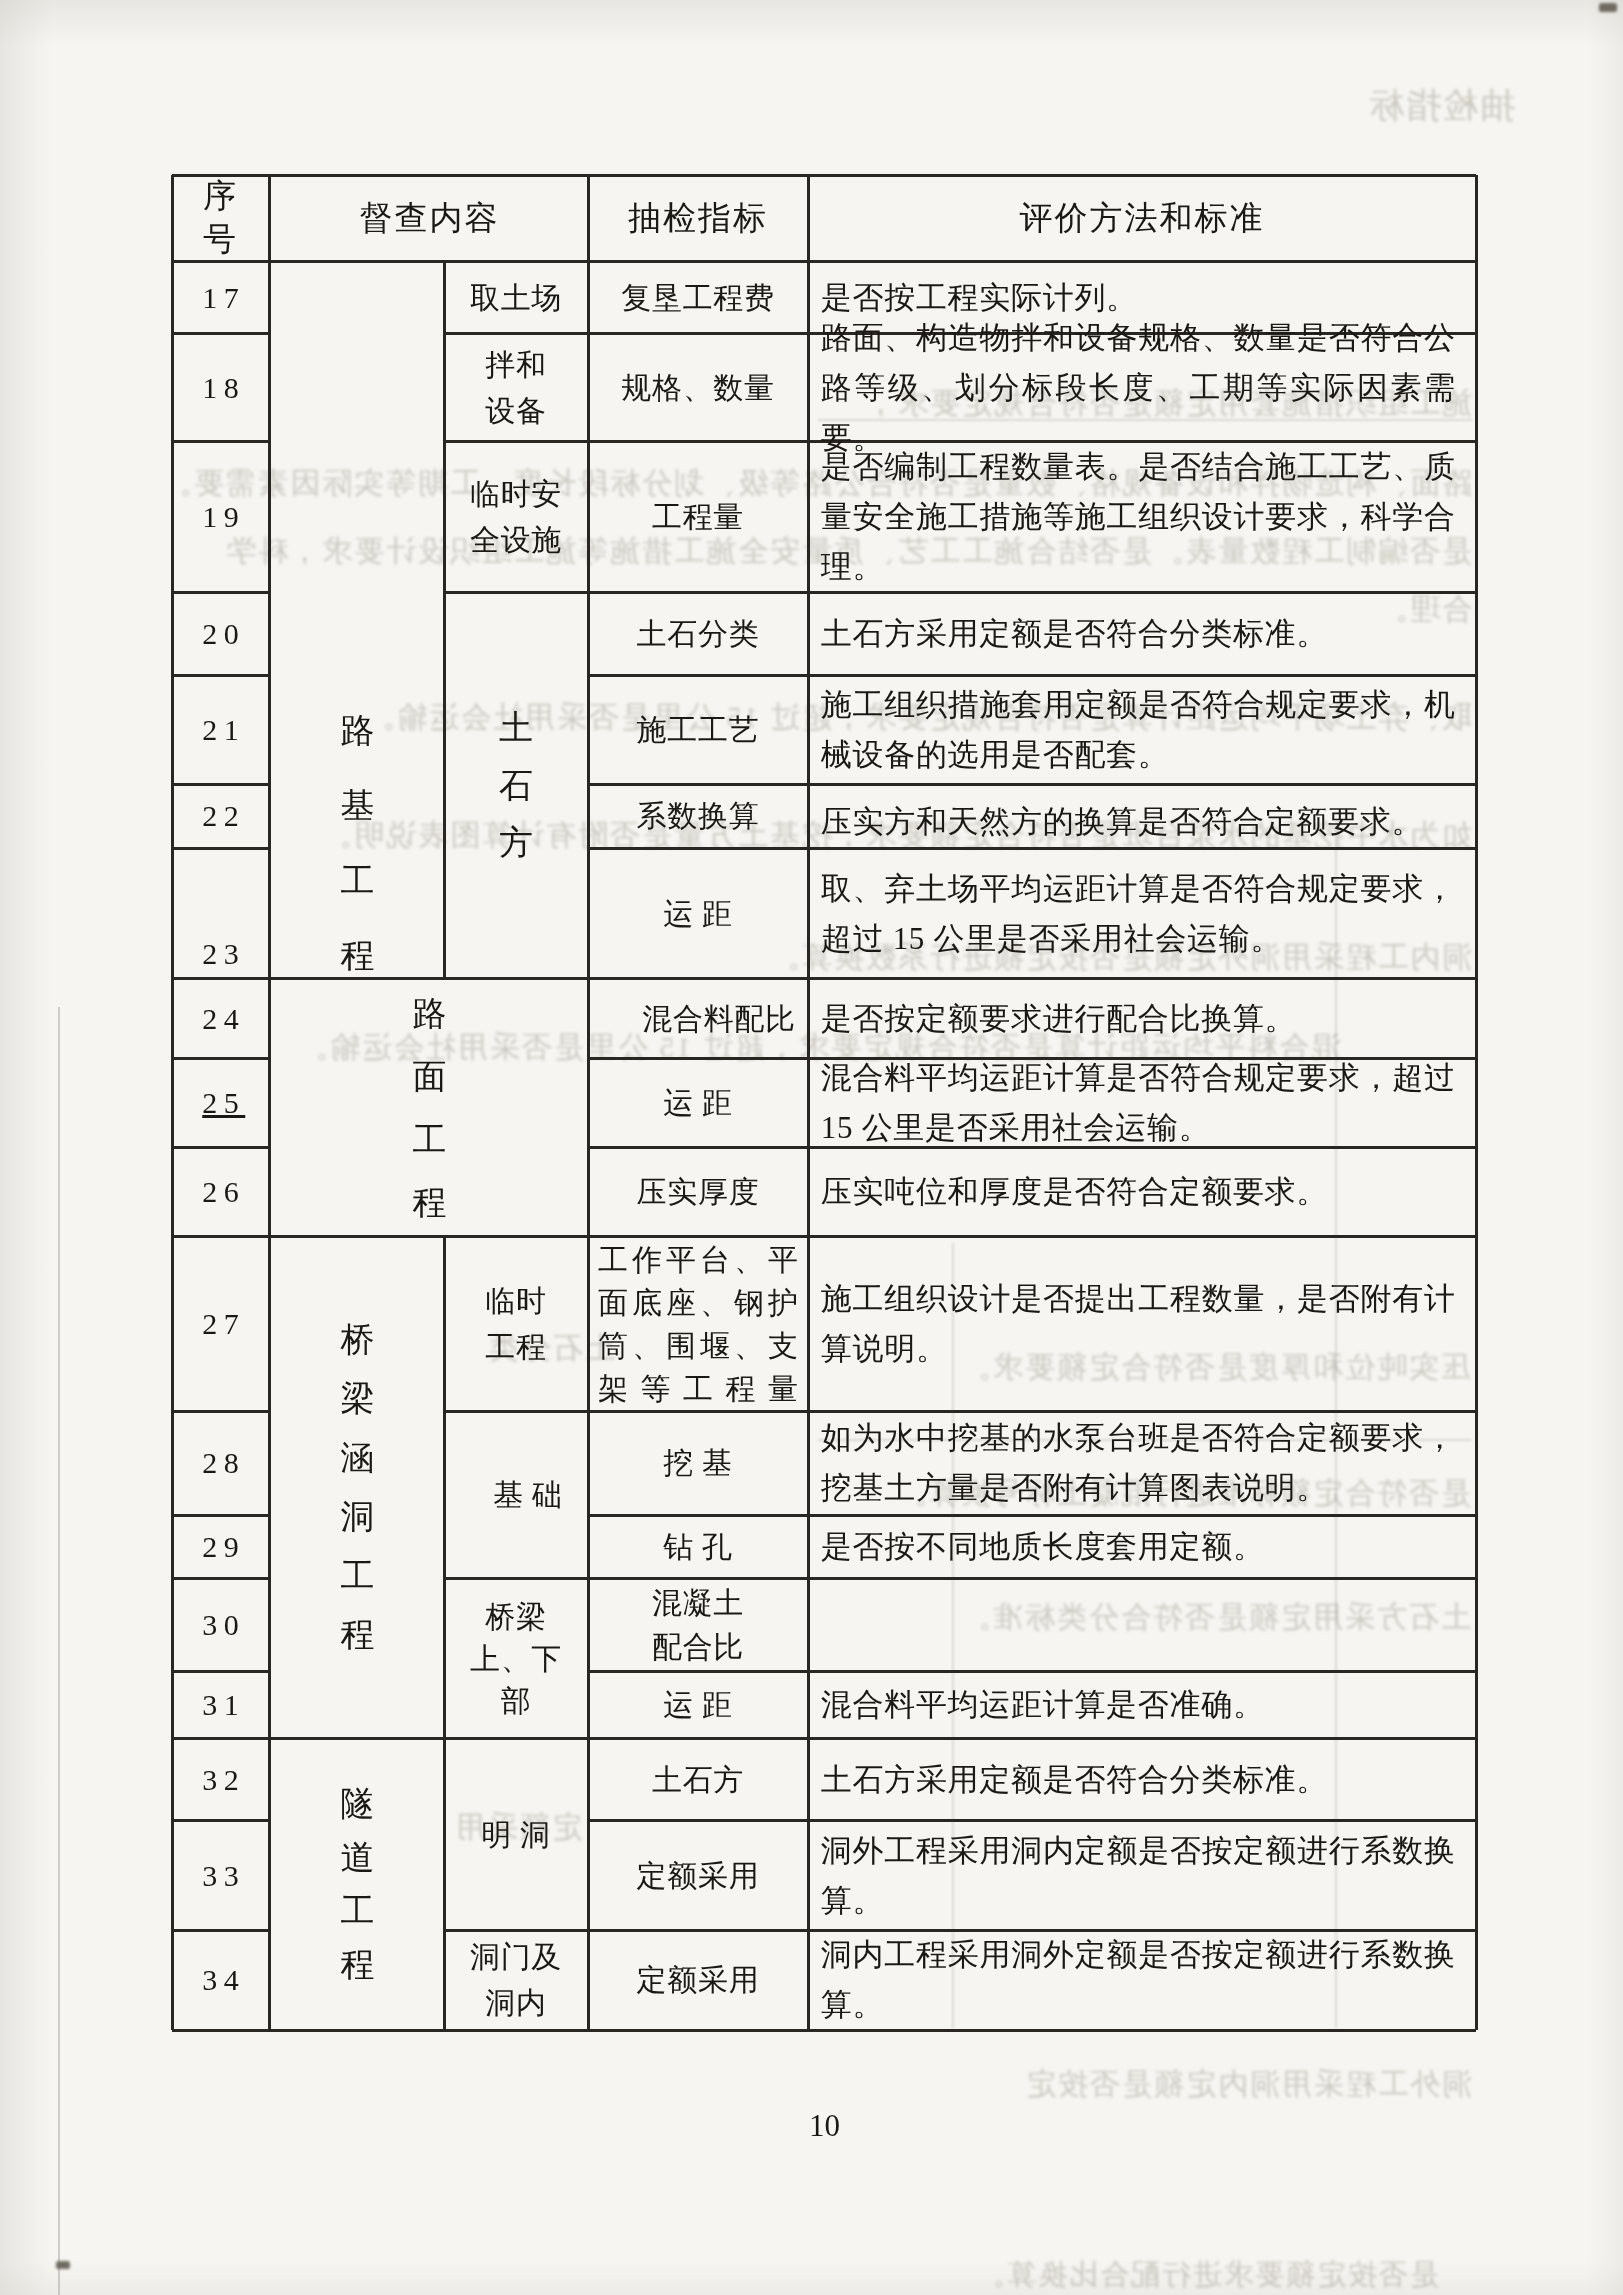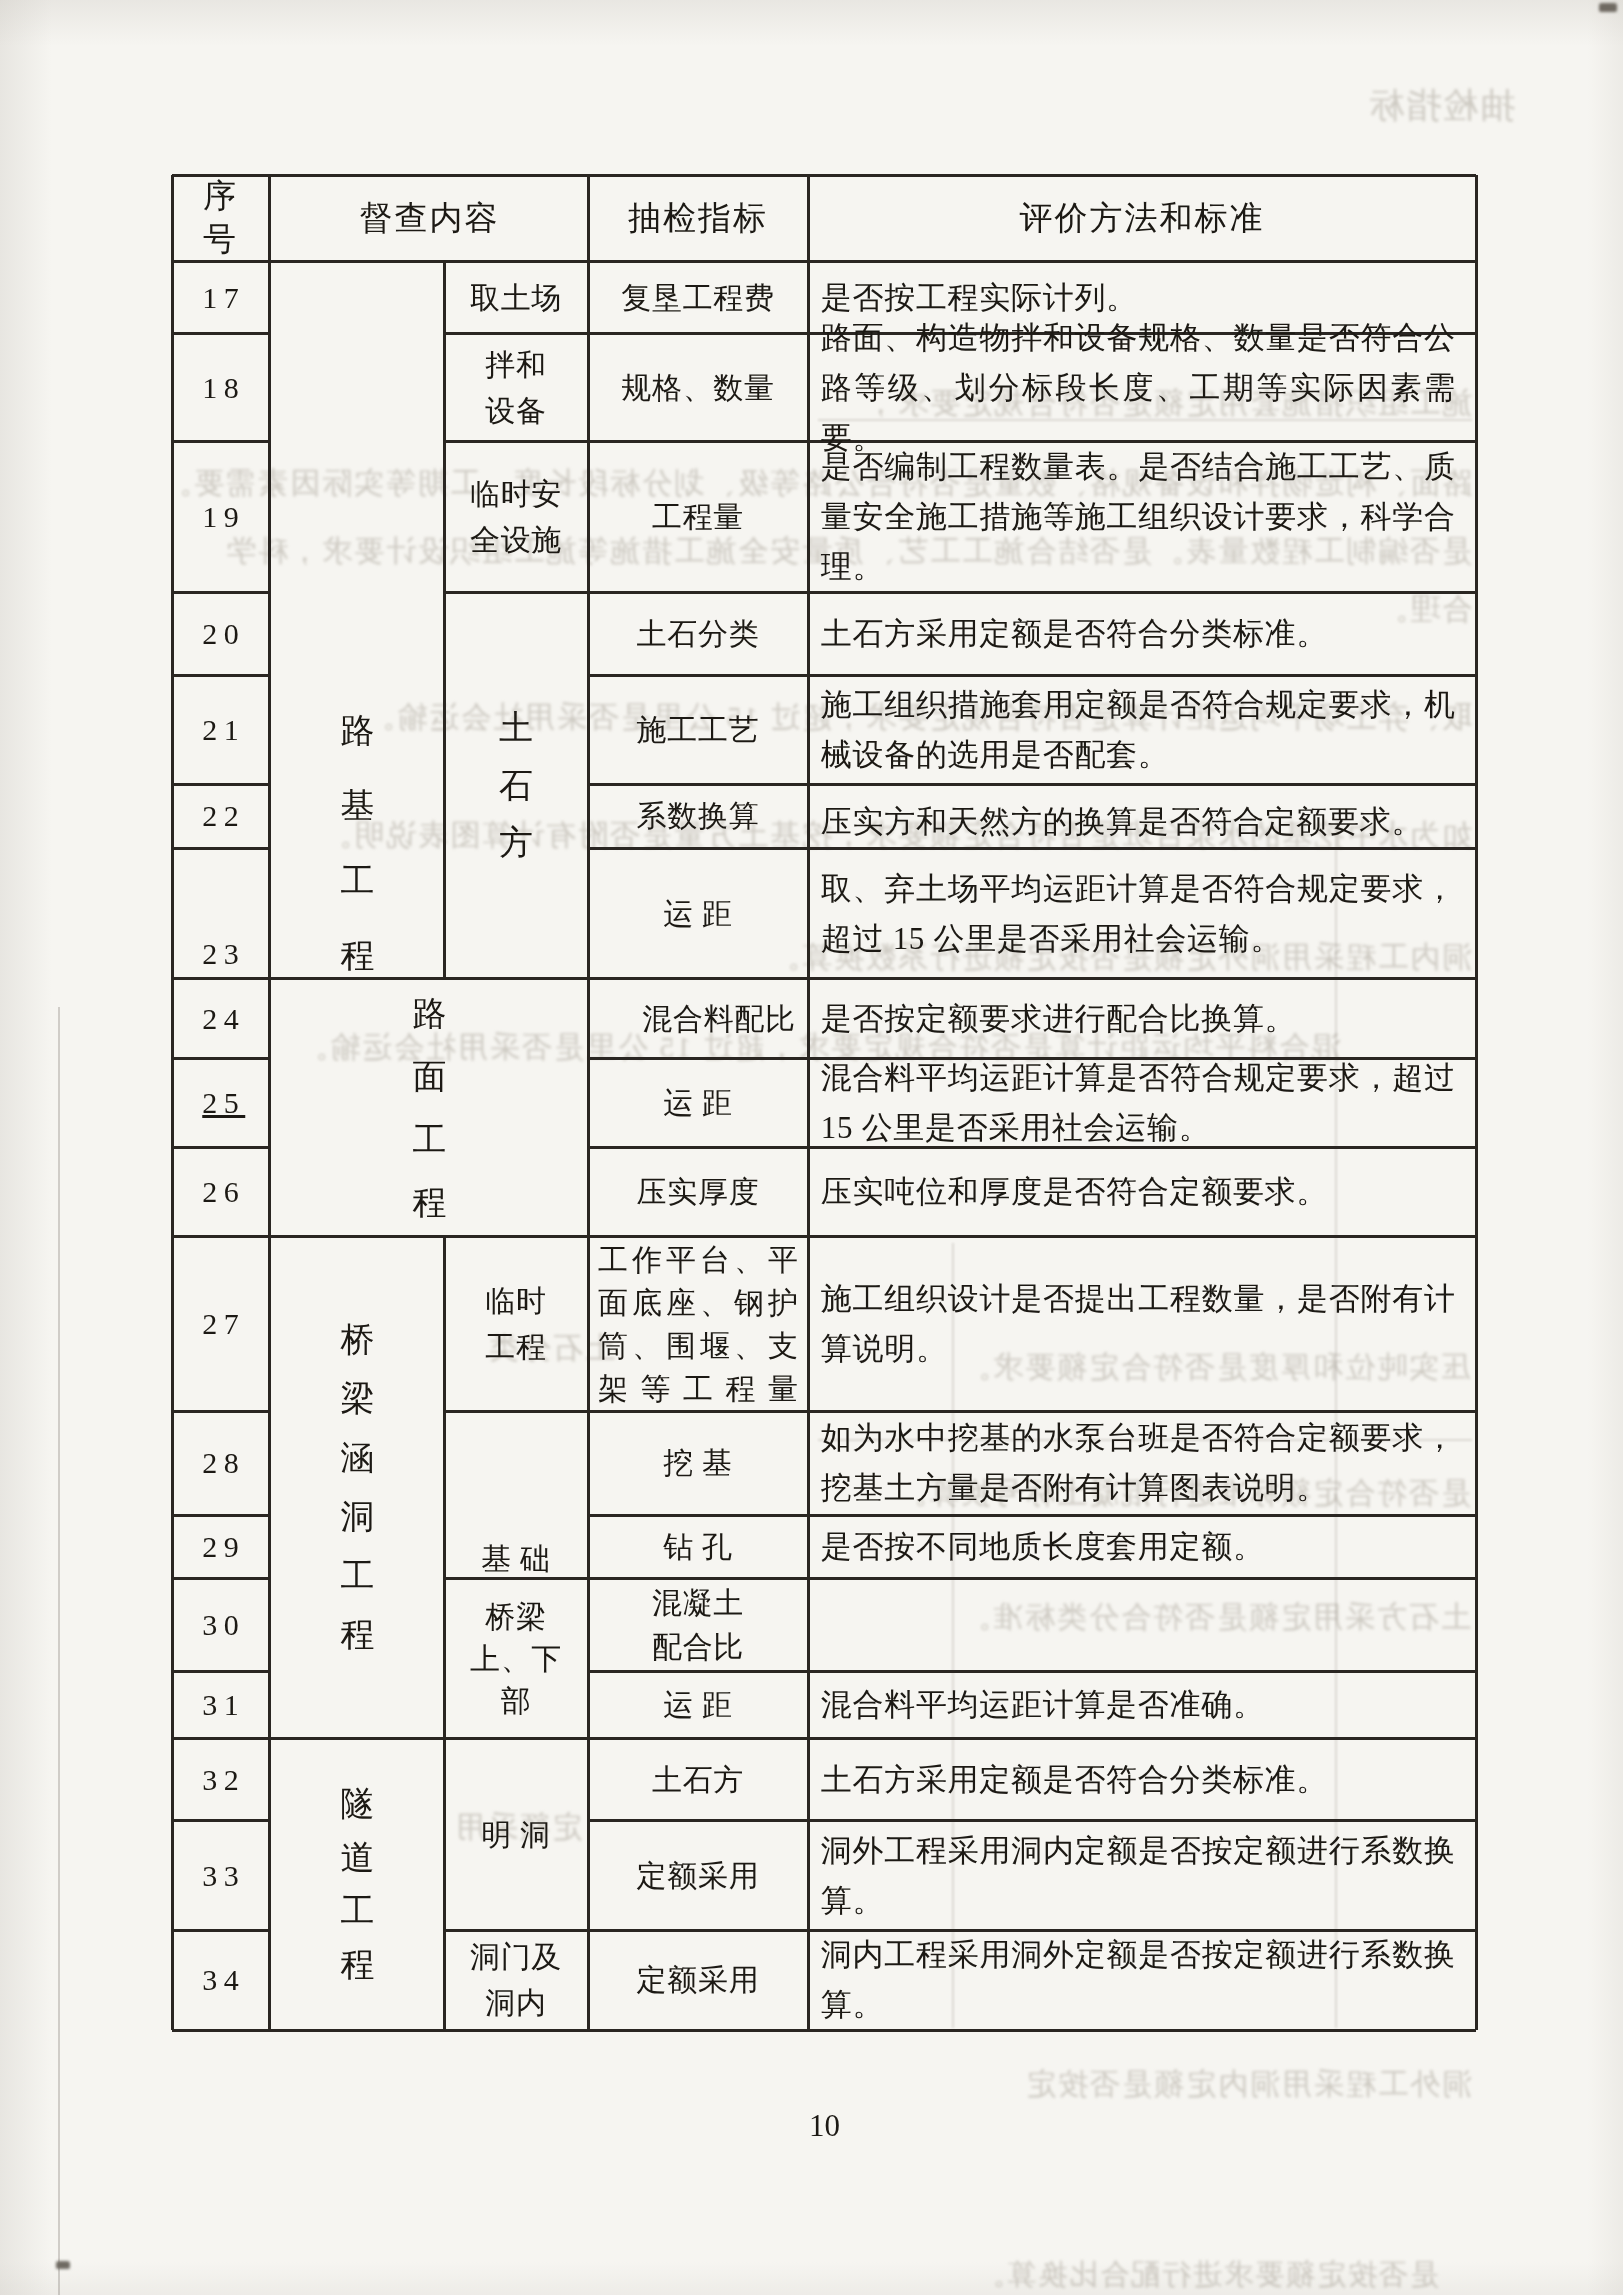--- a/index.html
+++ b/index.html
@@ -159,21 +159,21 @@
     <div class="cell method" style="left: 808px; top: 1821px; width: 668px; height: 110px;"><div class="inner">洞外工程采用洞内定额是否按定额进行系数换算。</div></div>
     <div class="cell num" style="left: 172px; top: 1930px; width: 97px; height: 99px;">34</div>
     <div class="cell ind" style="left: 588px; top: 1930px; width: 220px; height: 99px;">定额采用</div>
     <div class="cell method" style="left: 808px; top: 1930px; width: 668px; height: 99px;"><div class="inner">洞内工程采用洞外定额是否按定额进行系数换算。</div></div>
     <div class="cell sub" style="left: 444px; top: 1930px; width: 144px; height: 99px;">洞门及
 洞内</div>
     <div class="cell vtext vend" style="left: 270px; top: 262px; width: 175px; height: 717px; padding-bottom: 23.6px;"><div style="margin-bottom: 29px;">路</div><div style="margin-bottom: 29px;">基</div><div style="margin-bottom: 29px;">工</div><div>程</div></div>
     <div class="cell vtext" style="left: 444px; top: 592px; width: 144px; height: 387px;"><div style="margin-bottom: 11.8px;">土</div><div style="margin-bottom: 11.8px;">石</div><div>方</div></div>
     <div class="cell vtext" style="left: 270px; top: 979px; width: 319px; height: 258px;"><div style="margin-bottom: 17px;">路</div><div style="margin-bottom: 17px;">面</div><div style="margin-bottom: 17px;">工</div><div>程</div></div>
     <div class="cell vtext" style="left: 270px; top: 1236px; width: 175px; height: 502px;"><div style="margin-bottom: 13px;">桥</div><div style="margin-bottom: 13px;">梁</div><div style="margin-bottom: 13px;">涵</div><div style="margin-bottom: 13px;">洞</div><div style="margin-bottom: 13px;">工</div><div>程</div></div>
-    <div class="cell sub" style="left: 444px; top: 1475px; width: 144px; height: 167px;">基 础</div>
+    <div class="cell sub" style="left: 444px; top: 1411px; width: 144px; height: 167px; padding-left: 12px;">基 础</div>
     <div class="cell sub" style="left: 444px; top: 1578px; width: 144px; height: 161px; line-height: 42px;">桥梁
 上、下
 部</div>
     <div class="cell vtext" style="left: 270px; top: 1739px; width: 175px; height: 291px;"><div style="margin-bottom: 7.9px;">隧</div><div style="margin-bottom: 7.9px;">道</div><div style="margin-bottom: 7.9px;">工</div><div>程</div></div>
     <div class="cell sub" style="left: 444px; top: 1739px; width: 144px; height: 192px;">明 洞</div>
     <div class="ghost" style="left: 1299px; top: 77px; width: 216px; height: 59px; font-size: 35px;">抽检指标</div>
     <div class="ghost" style="left: 844px; top: 374px; width: 628px; height: 60px; font-size: 30px;">施工组织措施套用定额是否符合规定要求，机械设备的选用是否配套。</div>
     <div class="ghost" style="left: 137px; top: 454px; width: 1335px; height: 60px; font-size: 30px;">路面、构造物拌和设备规格、数量是否符合公路等级、划分标段长度、工期等实际因素需要。</div>
     <div class="ghost" style="left: 196px; top: 522px; width: 1276px; height: 118px; font-size: 30px;">是否编制工程数量表。是否结合施工工艺、质量安全施工措施等施工组织设计要求，科学合理。</div>
     <div class="ghost" style="left: 105px; top: 688px; width: 1367px; height: 60px; font-size: 30px;">取、弃土场平均运距计算是否符合规定要求，超过 15 公里是否采用社会运输。</div>

